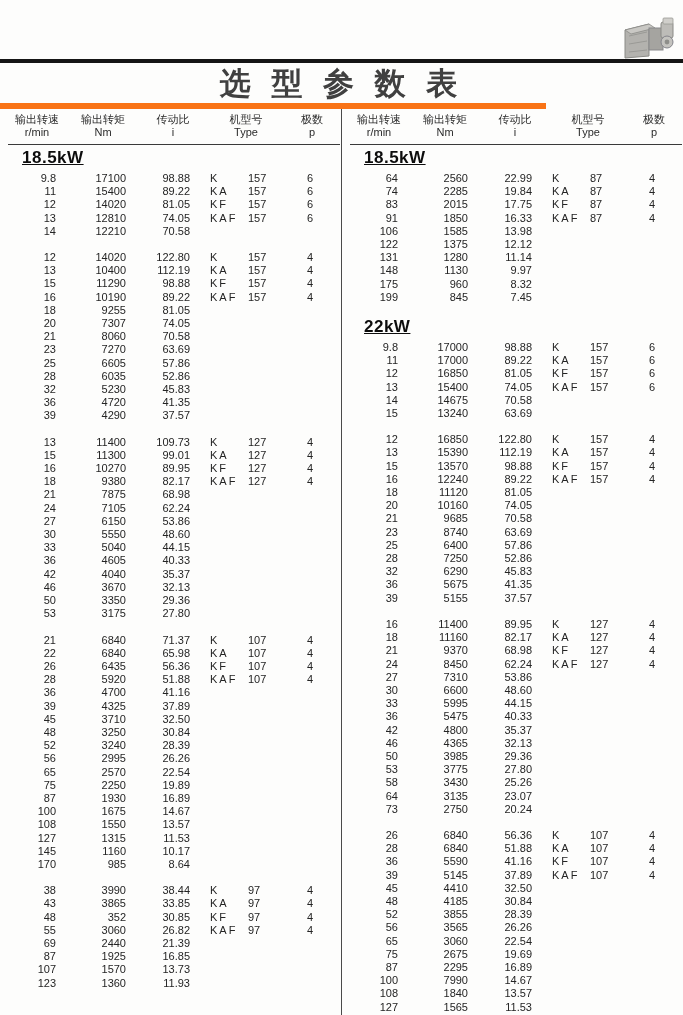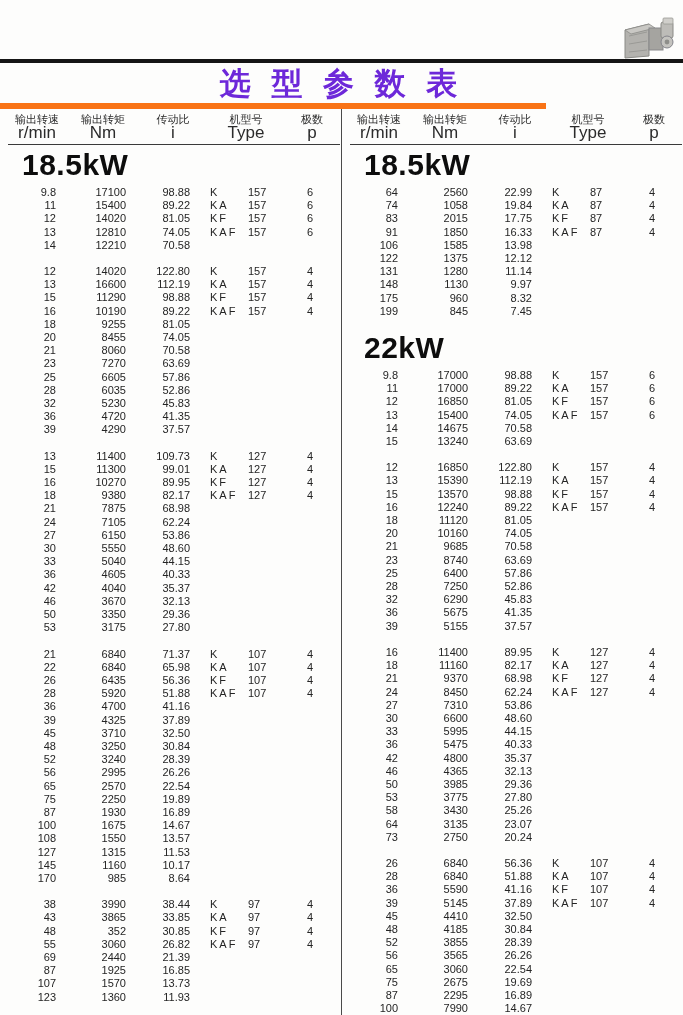--- a/index.html
+++ b/index.html
@@ -10,41 +10,41 @@
     color:#242424;
   }
   .page{position:relative;width:683px;height:1015px;background:#fdfdfc;}
 
   .top-rule{position:absolute;left:0;top:59px;width:683px;height:4px;background:#151515;}
 
   .photo{position:absolute;right:6px;top:12px;width:62px;height:54px;}
 
   .page-title{
     position:absolute;top:63px;left:0;width:100%;
-    text-align:center;font-size:31px;font-weight:bold;color:#6d28d9;
+    text-align:center;font-size:31px;font-weight:bold;color:#404040;
     letter-spacing:6px;white-space:nowrap;
   }
 
   .table-area{position:absolute;top:103px;left:0;width:546px;height:912px;border-top:6px solid #f97316;}
   .v-divider{position:absolute;left:341px;top:0;height:912px;width:1px;background:#4a4a4a;}
   .col{position:absolute;top:0;width:340px;padding-left:8px;box-sizing:border-box;}
   .col-left{left:0;}
   .col-right{left:342px;}
 
   .col-header{
     display:grid;grid-template-columns:58px 74px 66px 80px 52px;
     border-bottom:1px solid #3a3a3a;
     padding:4px 0 5px 0;
   }
   .hcell{text-align:center;font-size:11px;line-height:13px;color:#2b2b2b;}
-  .hcell .unit{font-size:17px;}
+  .hcell .unit{font-size:11px;}
 
   .section-title{
-    font-size:30px;font-weight:bold;color:#0d0d0d;
-    margin:3px 0 4px 14px;letter-spacing:0.5px;
+    font-size:17px;font-weight:bold;color:#0d0d0d;
+    margin:3px 0 4px 14px;letter-spacing:0.5px;text-decoration:underline;
   }
   .group{margin-bottom:13px;}
   .row{
     display:grid;grid-template-columns:52px 74px 66px 44px 42px 48px;
     font-size:11px;line-height:13.2px;white-space:nowrap;
   }
   .c{display:block;}
   .c0{text-align:right;padding-right:4px;}
   .c1{text-align:right;padding-right:8px;}
   .c2{text-align:right;padding-right:10px;}
@@ -150,21 +150,21 @@
             <div class="row">
               <span class="c c0">12</span>
               <span class="c c1">14020</span>
               <span class="c c2">122.80</span>
               <span class="c c3">K</span>
               <span class="c c4">157</span>
               <span class="c c5">4</span>
             </div>
             <div class="row">
               <span class="c c0">13</span>
-              <span class="c c1">16600</span>
+              <span class="c c1">10400</span>
               <span class="c c2">112.19</span>
               <span class="c c3">KA</span>
               <span class="c c4">157</span>
               <span class="c c5">4</span>
             </div>
             <div class="row">
               <span class="c c0">15</span>
               <span class="c c1">11290</span>
               <span class="c c2">98.88</span>
               <span class="c c3">KF</span>
@@ -182,21 +182,21 @@
             <div class="row">
               <span class="c c0">18</span>
               <span class="c c1">9255</span>
               <span class="c c2">81.05</span>
               <span class="c c3"></span>
               <span class="c c4"></span>
               <span class="c c5"></span>
             </div>
             <div class="row">
               <span class="c c0">20</span>
-              <span class="c c1">8455</span>
+              <span class="c c1">7307</span>
               <span class="c c2">74.05</span>
               <span class="c c3"></span>
               <span class="c c4"></span>
               <span class="c c5"></span>
             </div>
             <div class="row">
               <span class="c c0">21</span>
               <span class="c c1">8060</span>
               <span class="c c2">70.58</span>
               <span class="c c3"></span>
@@ -610,21 +610,21 @@
             <div class="row">
               <span class="c c0">64</span>
               <span class="c c1">2560</span>
               <span class="c c2">22.99</span>
               <span class="c c3">K</span>
               <span class="c c4">87</span>
               <span class="c c5">4</span>
             </div>
             <div class="row">
               <span class="c c0">74</span>
-              <span class="c c1">1058</span>
+              <span class="c c1">2285</span>
               <span class="c c2">19.84</span>
               <span class="c c3">KA</span>
               <span class="c c4">87</span>
               <span class="c c5">4</span>
             </div>
             <div class="row">
               <span class="c c0">83</span>
               <span class="c c1">2015</span>
               <span class="c c2">17.75</span>
               <span class="c c3">KF</span>

